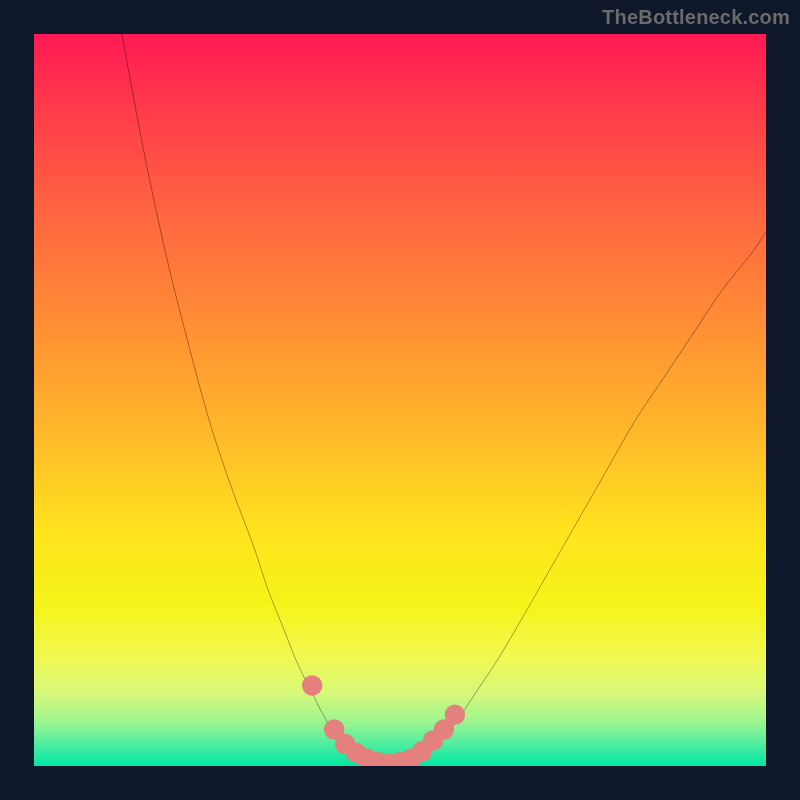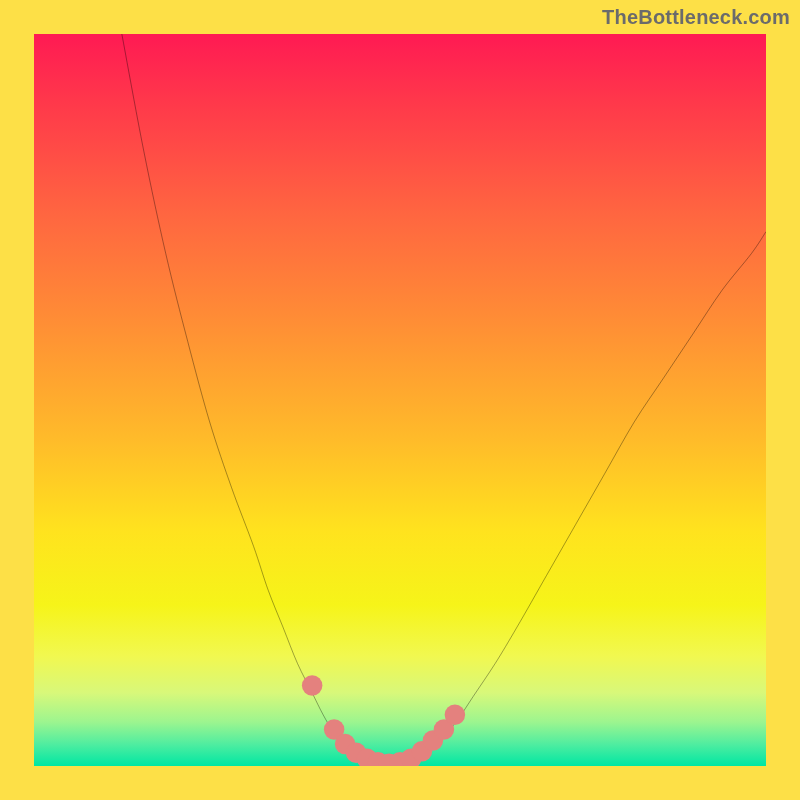--- a/index.html
+++ b/index.html
@@ -7,21 +7,21 @@
     padding: 0;
     width: 800px;
     height: 800px;
     overflow: hidden;
     background: #000;
     font-family: Arial, Helvetica, sans-serif;
   }
   .frame {
     position: absolute;
     inset: 0;
-    background: #fde047;
+    background: #0f172a;
   }
   .plot {
     position: absolute;
     left: 34px;
     top: 34px;
     width: 732px;
     height: 732px;
     overflow: hidden;
   }
   .gradient {

